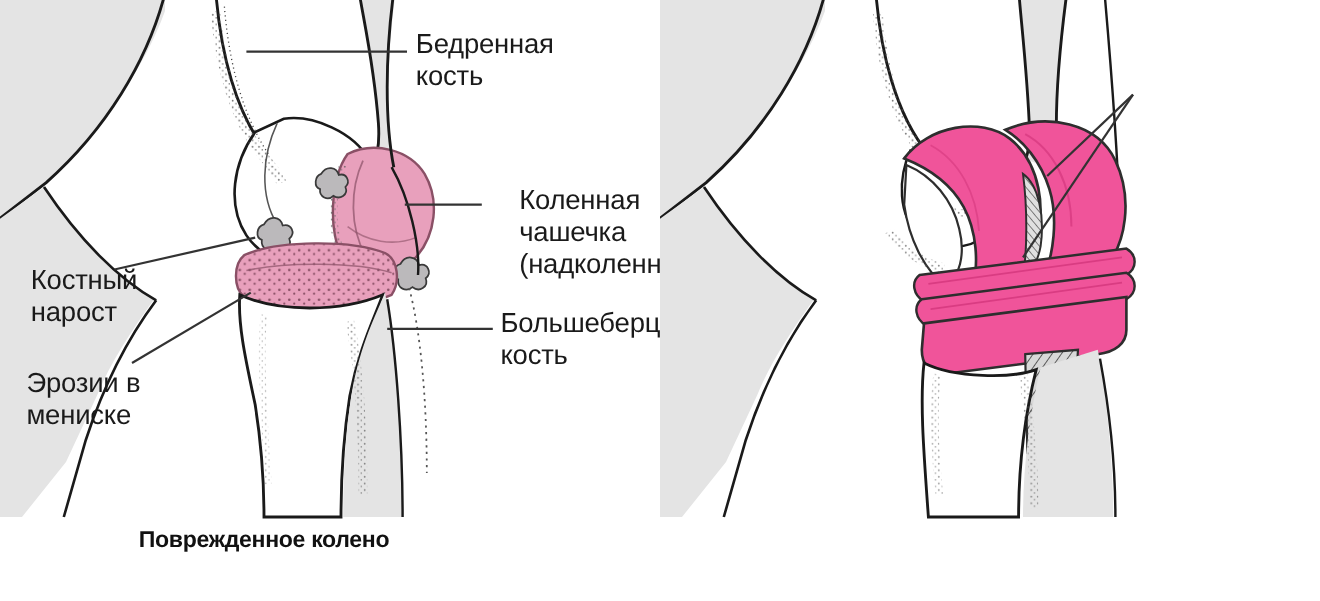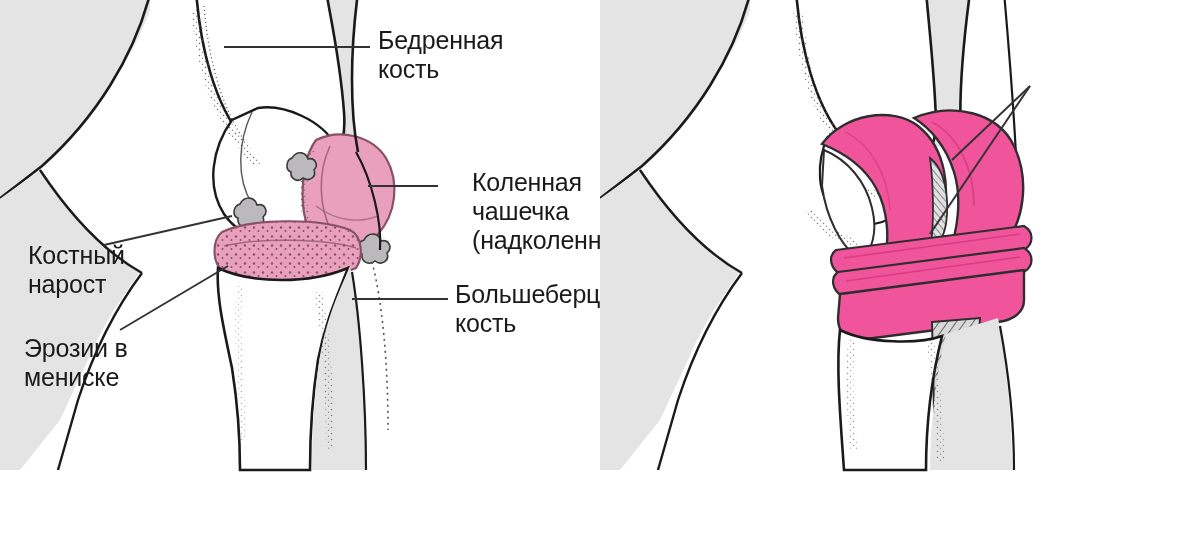--- a/index.html
+++ b/index.html
@@ -179,20 +179,21 @@
 
     <div class="label" id="lbl-tibia">Большеберцовая
 кость</div>
 
     <div class="label" id="lbl-osteophyte">Костный
 нарост</div>
 
     <div class="label" id="lbl-erosion">Эрозии в
 мениске</div>
 
+    <div class="caption" id="cap-left">Поврежденное колено</div>
   </div>
 
   <div class="panel" id="panel-right">
 
     <svg class="figure-svg" width="600" height="546" viewBox="0 0 600 546">
       <defs>
         <pattern id="stipple-r" width="6" height="6" patternUnits="userSpaceOnUse">
           <circle cx="1.5" cy="1.5" r="0.8" fill="#555"></circle>
           <circle cx="4.5" cy="4.2" r="0.7" fill="#666"></circle>
         </pattern>

